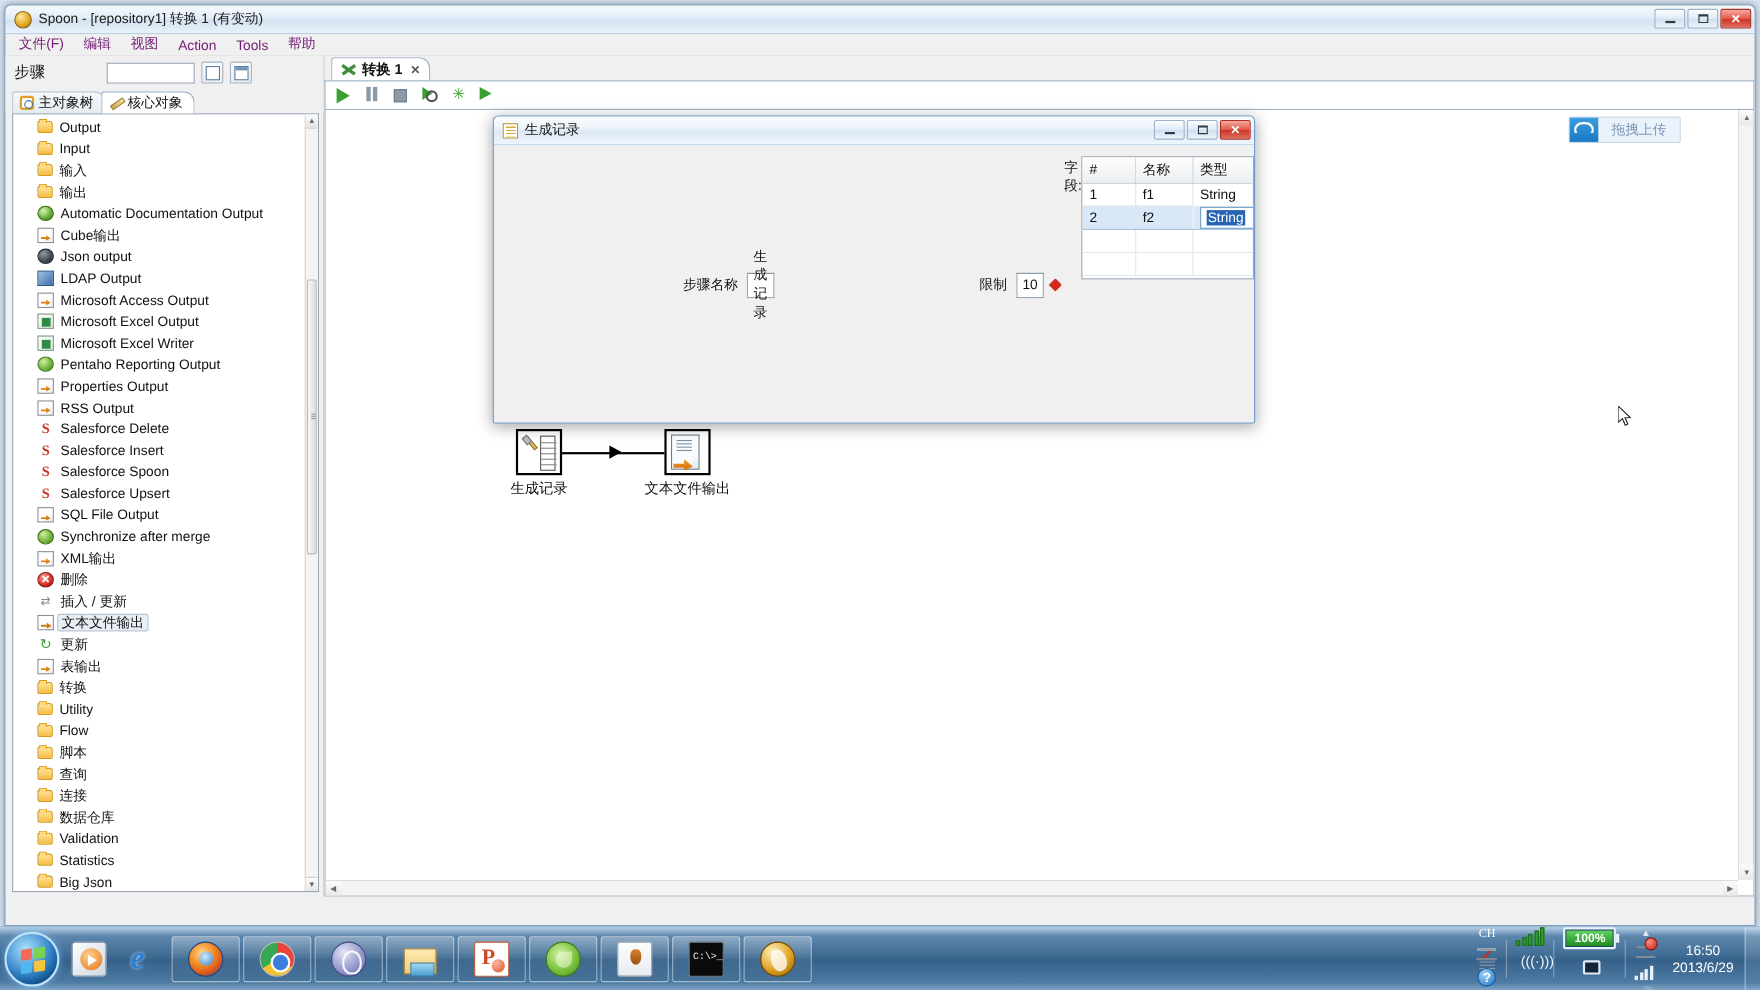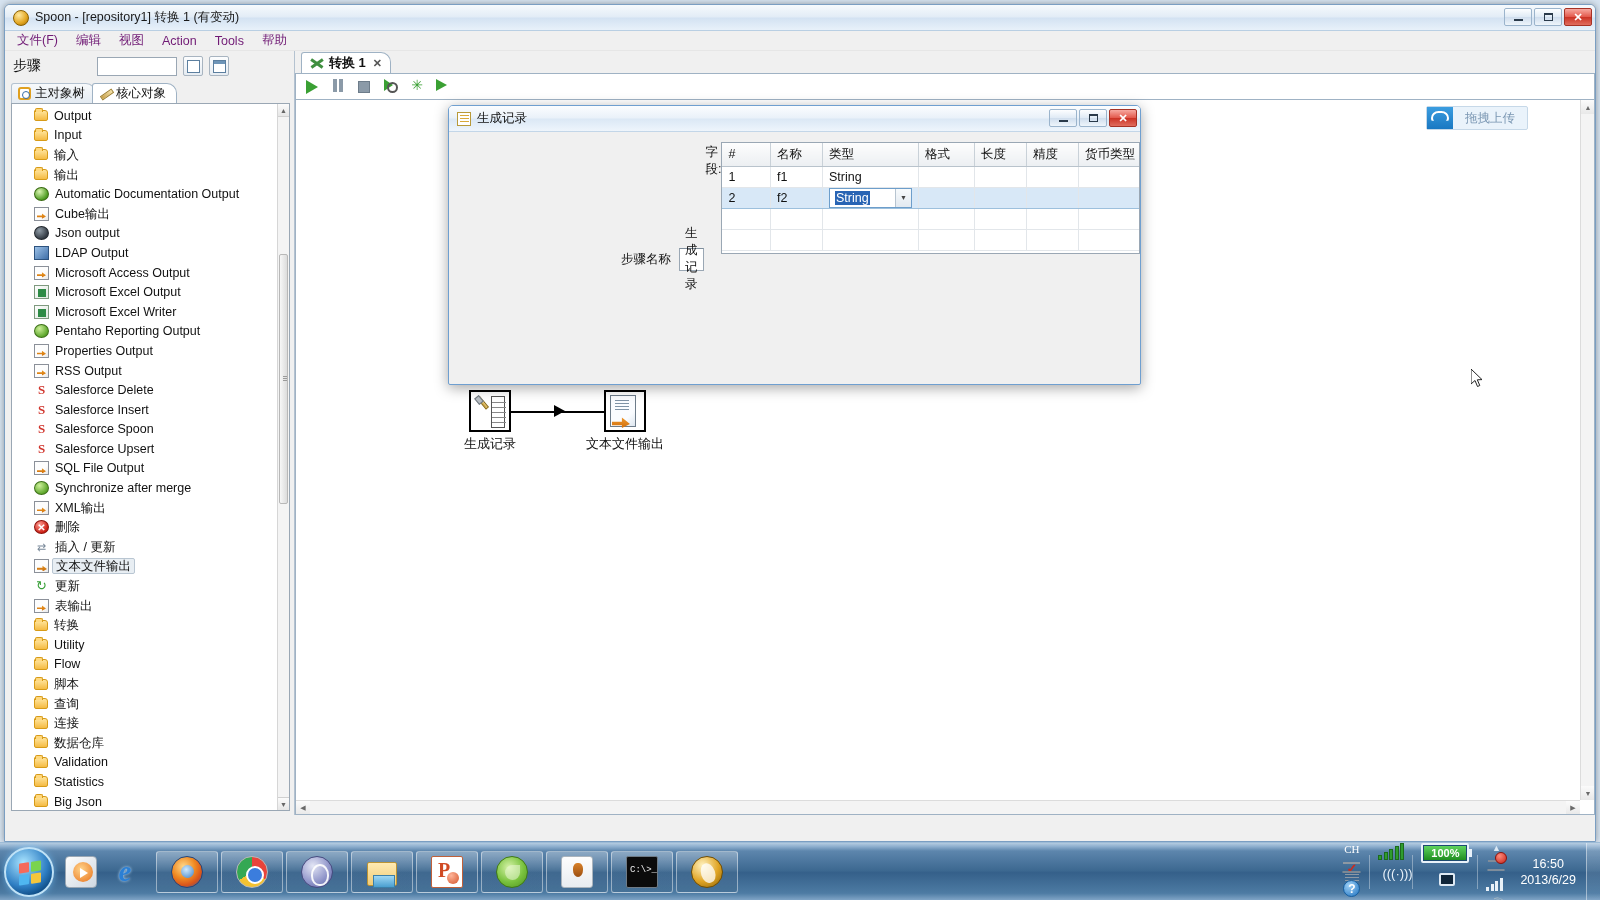--- a/index.html
+++ b/index.html
@@ -659,20 +659,27 @@
           </div>
         <div class="win-btn close">✕</div>
       </div>
     </div>
 
     <div id="dlg-body">
       <div class="field-row">
         <div class="field-label">步骤名称</div>
         <div class="field-wrap">
           <div class="field-input">生成记录</div>
+        </div>
+      </div>
+      <div class="field-row">
+        <div class="field-label">限制</div>
+        <div class="field-wrap">
+          <div class="field-input">10</div>
+          <span class="var-icon"></span>
         </div>
       </div>
 
       <div id="fields-label">字段:</div>
 
       <div id="grid-wrap">
         <table class="grid">
           <colgroup>
             <col style="width:48px">
               <col style="width:52px">

